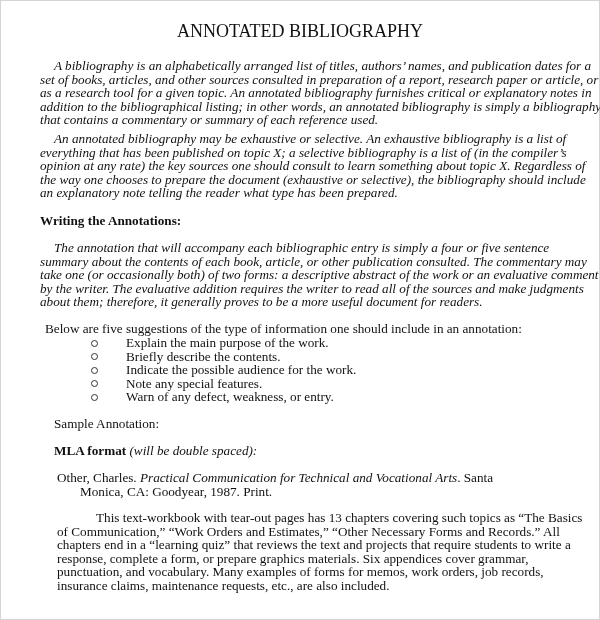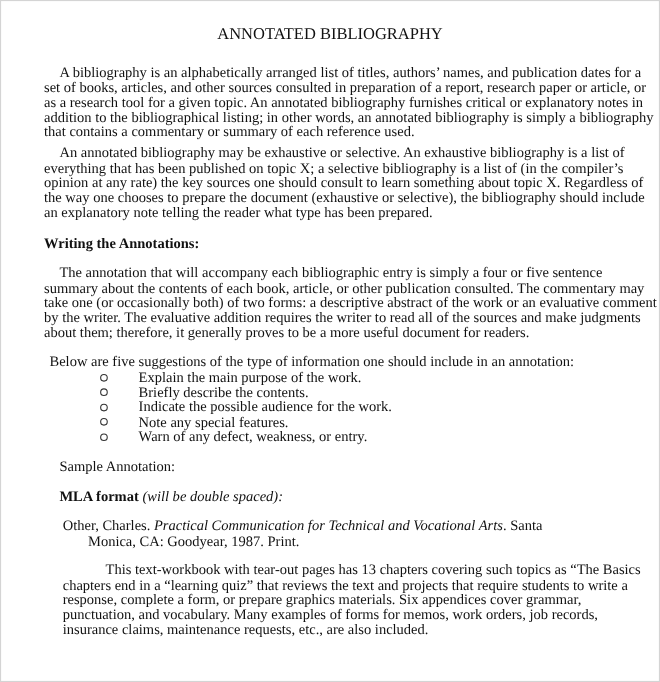--- a/index.html
+++ b/index.html
@@ -22,29 +22,30 @@
       font-size: 13.2px;
       line-height: 13.5px;
       color: #111111;
     }
     .title {
       position: absolute;
       top: 24px;
       left: 0;
       width: 100%;
       text-align: center;
-      font-size: 15px;
+      font-size: 18px;
       letter-spacing: 0px;
     }
     .para {
       position: absolute;
       left: 39px;
       width: 530px;
       margin: 0;
       text-align: left;
+      font-style: italic;
     }
     .para .line {
       display: block;
       white-space: nowrap;
     }
     .indent-first .line:first-child {
       padding-left: 14px;
     }
     .heading {
       position: absolute;
@@ -180,19 +181,20 @@
     <i>(will be double spaced):</i>
   </div>
 
   <div class="citation" style="top:470px;">
     <span>Other, Charles. </span><i>Practical Communication for Technical and Vocational Arts</i><span>. Santa</span>
     <span class="l2">Monica, CA: Goodyear, 1987. Print.</span>
   </div>
 
   <div class="annotation" style="top:510px;">
     <span class="line">This text-workbook with tear-out pages has 13 chapters covering such topics as “The Basics</span>
+    <span class="line">of Communication,” “Work Orders and Estimates,” “Other Necessary Forms and Records.” All</span>
     <span class="line">chapters end in a “learning quiz” that reviews the text and projects that require students to write a</span>
     <span class="line">response, complete a form, or prepare graphics materials. Six appendices cover grammar,</span>
     <span class="line">punctuation, and vocabulary. Many examples of forms for memos, work orders, job records,</span>
     <span class="line">insurance claims, maintenance requests, etc., are also included.</span>
   </div>
 
 </div>
 
 </body></html>

